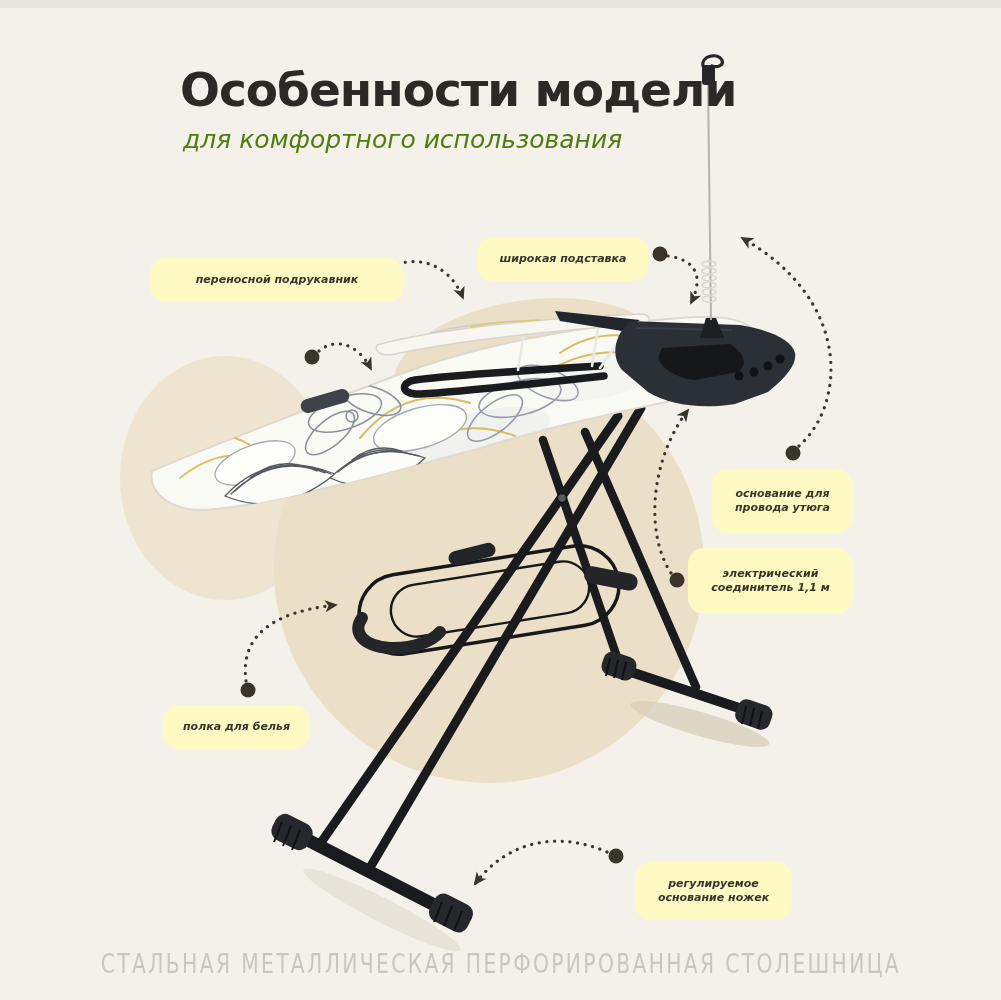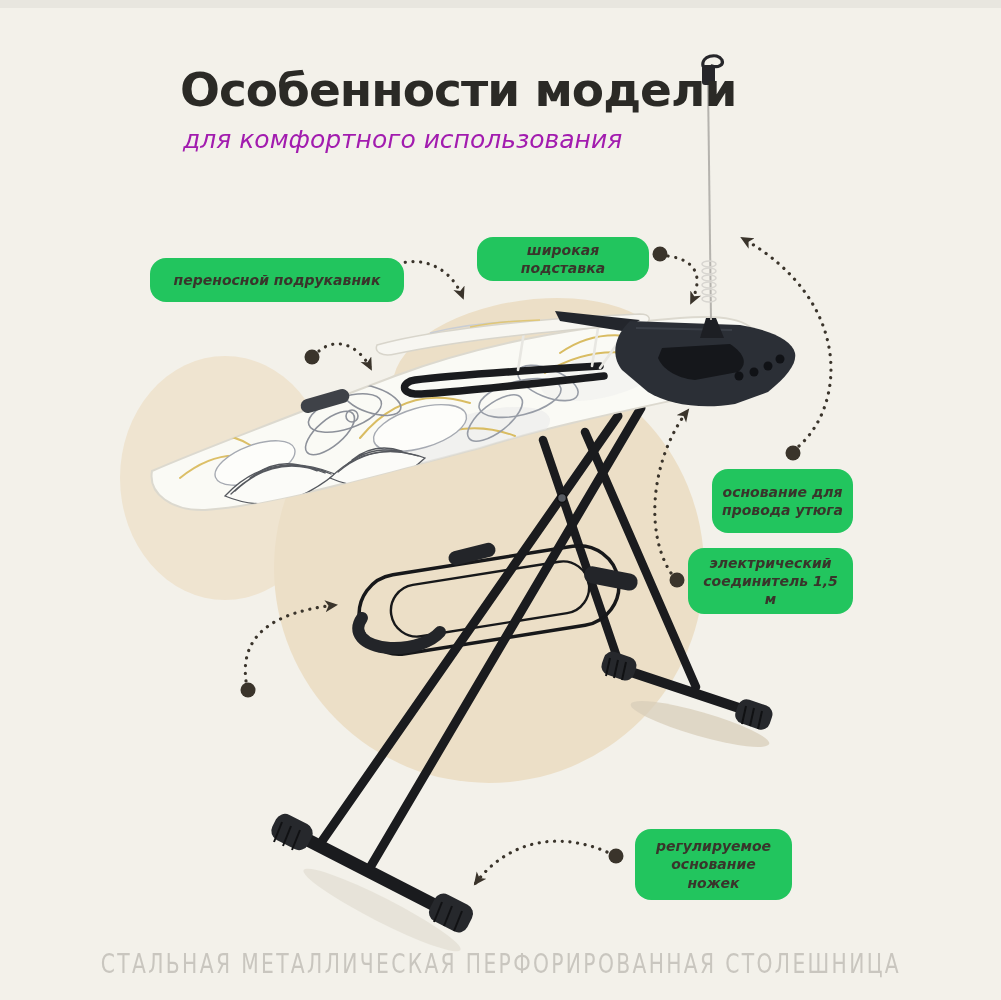--- a/index.html
+++ b/index.html
@@ -9,35 +9,35 @@
     font-family:"DejaVu Sans","Liberation Sans",sans-serif;
   }
   .art{position:absolute;left:0;top:0;width:1001px;height:1000px;}
   .page-title{
     position:absolute;left:180px;top:54px;
     font-size:47px;font-weight:700;color:#2b2a26;letter-spacing:-1px;
     white-space:nowrap;
   }
   .page-subtitle{
     position:absolute;left:183px;top:117px;
-    font-size:25px;font-style:italic;color:#a21caf;white-space:nowrap;
+    font-size:25px;font-style:italic;color:#4d7c0f;white-space:nowrap;
   }
   .pill{
-    position:absolute;background:#22c55e;border-radius:16px;
+    position:absolute;background:#fef9c3;border-radius:16px;
     display:flex;align-items:center;justify-content:center;text-align:center;
     font-style:italic;font-weight:700;color:#39352b;
-    font-size:14px;line-height:1.3;padding:5px 8px;box-sizing:border-box;
+    font-size:11px;line-height:1.3;padding:5px 8px;box-sizing:border-box;
   }
   .pill-sleeve   {left:150px;top:250px;width:254px;height:44px;}
   .pill-cover    {left:150px;top:340px;width:145px;height:43px;}
   .pill-rest     {left:477px;top:229px;width:172px;height:44px;}
   .pill-cord     {left:712px;top:461px;width:141px;height:64px;}
   .pill-connector{left:688px;top:540px;width:165px;height:66px;}
   .pill-shelf    {left:163px;top:697px;width:147px;height:44px;}
-  .pill-feet     {left:635px;top:821px;width:157px;height:71px;font-style:italic;}
+  .pill-feet     {left:635px;top:854px;width:157px;height:58px;font-style:italic;}
   .footer-caption{
     position:absolute;left:0;top:941px;width:1001px;height:36px;
     display:flex;justify-content:center;
   }
   .footer-caption span{
     display:inline-block;transform:scaleX(0.78);
     font-size:26px;letter-spacing:3px;color:#c9c6bf;white-space:nowrap;
   }
 </style>
 </head>
@@ -228,21 +228,24 @@
   <div class="pill pill-sleeve">
     <span>переносной подрукавник</span>
   </div>
   <div class="pill pill-rest">
     <span>широкая подставка</span>
   </div>
   <div class="pill pill-cord">
     <span>основание для провода утюга</span>
   </div>
   <div class="pill pill-connector">
-    <span>электрический соединитель 1,5 м</span>
+    <span>электрический соединитель 1,1 м</span>
+  </div>
+  <div class="pill pill-shelf">
+    <span>полка для белья</span>
   </div>
   <div class="pill pill-feet">
     <span>регулируемое основание ножек</span>
   </div>
 
   <div class="footer-caption">
     <span>СТАЛЬНАЯ МЕТАЛЛИЧЕСКАЯ ПЕРФОРИРОВАННАЯ СТОЛЕШНИЦА</span>
   </div>
 
 </div>

